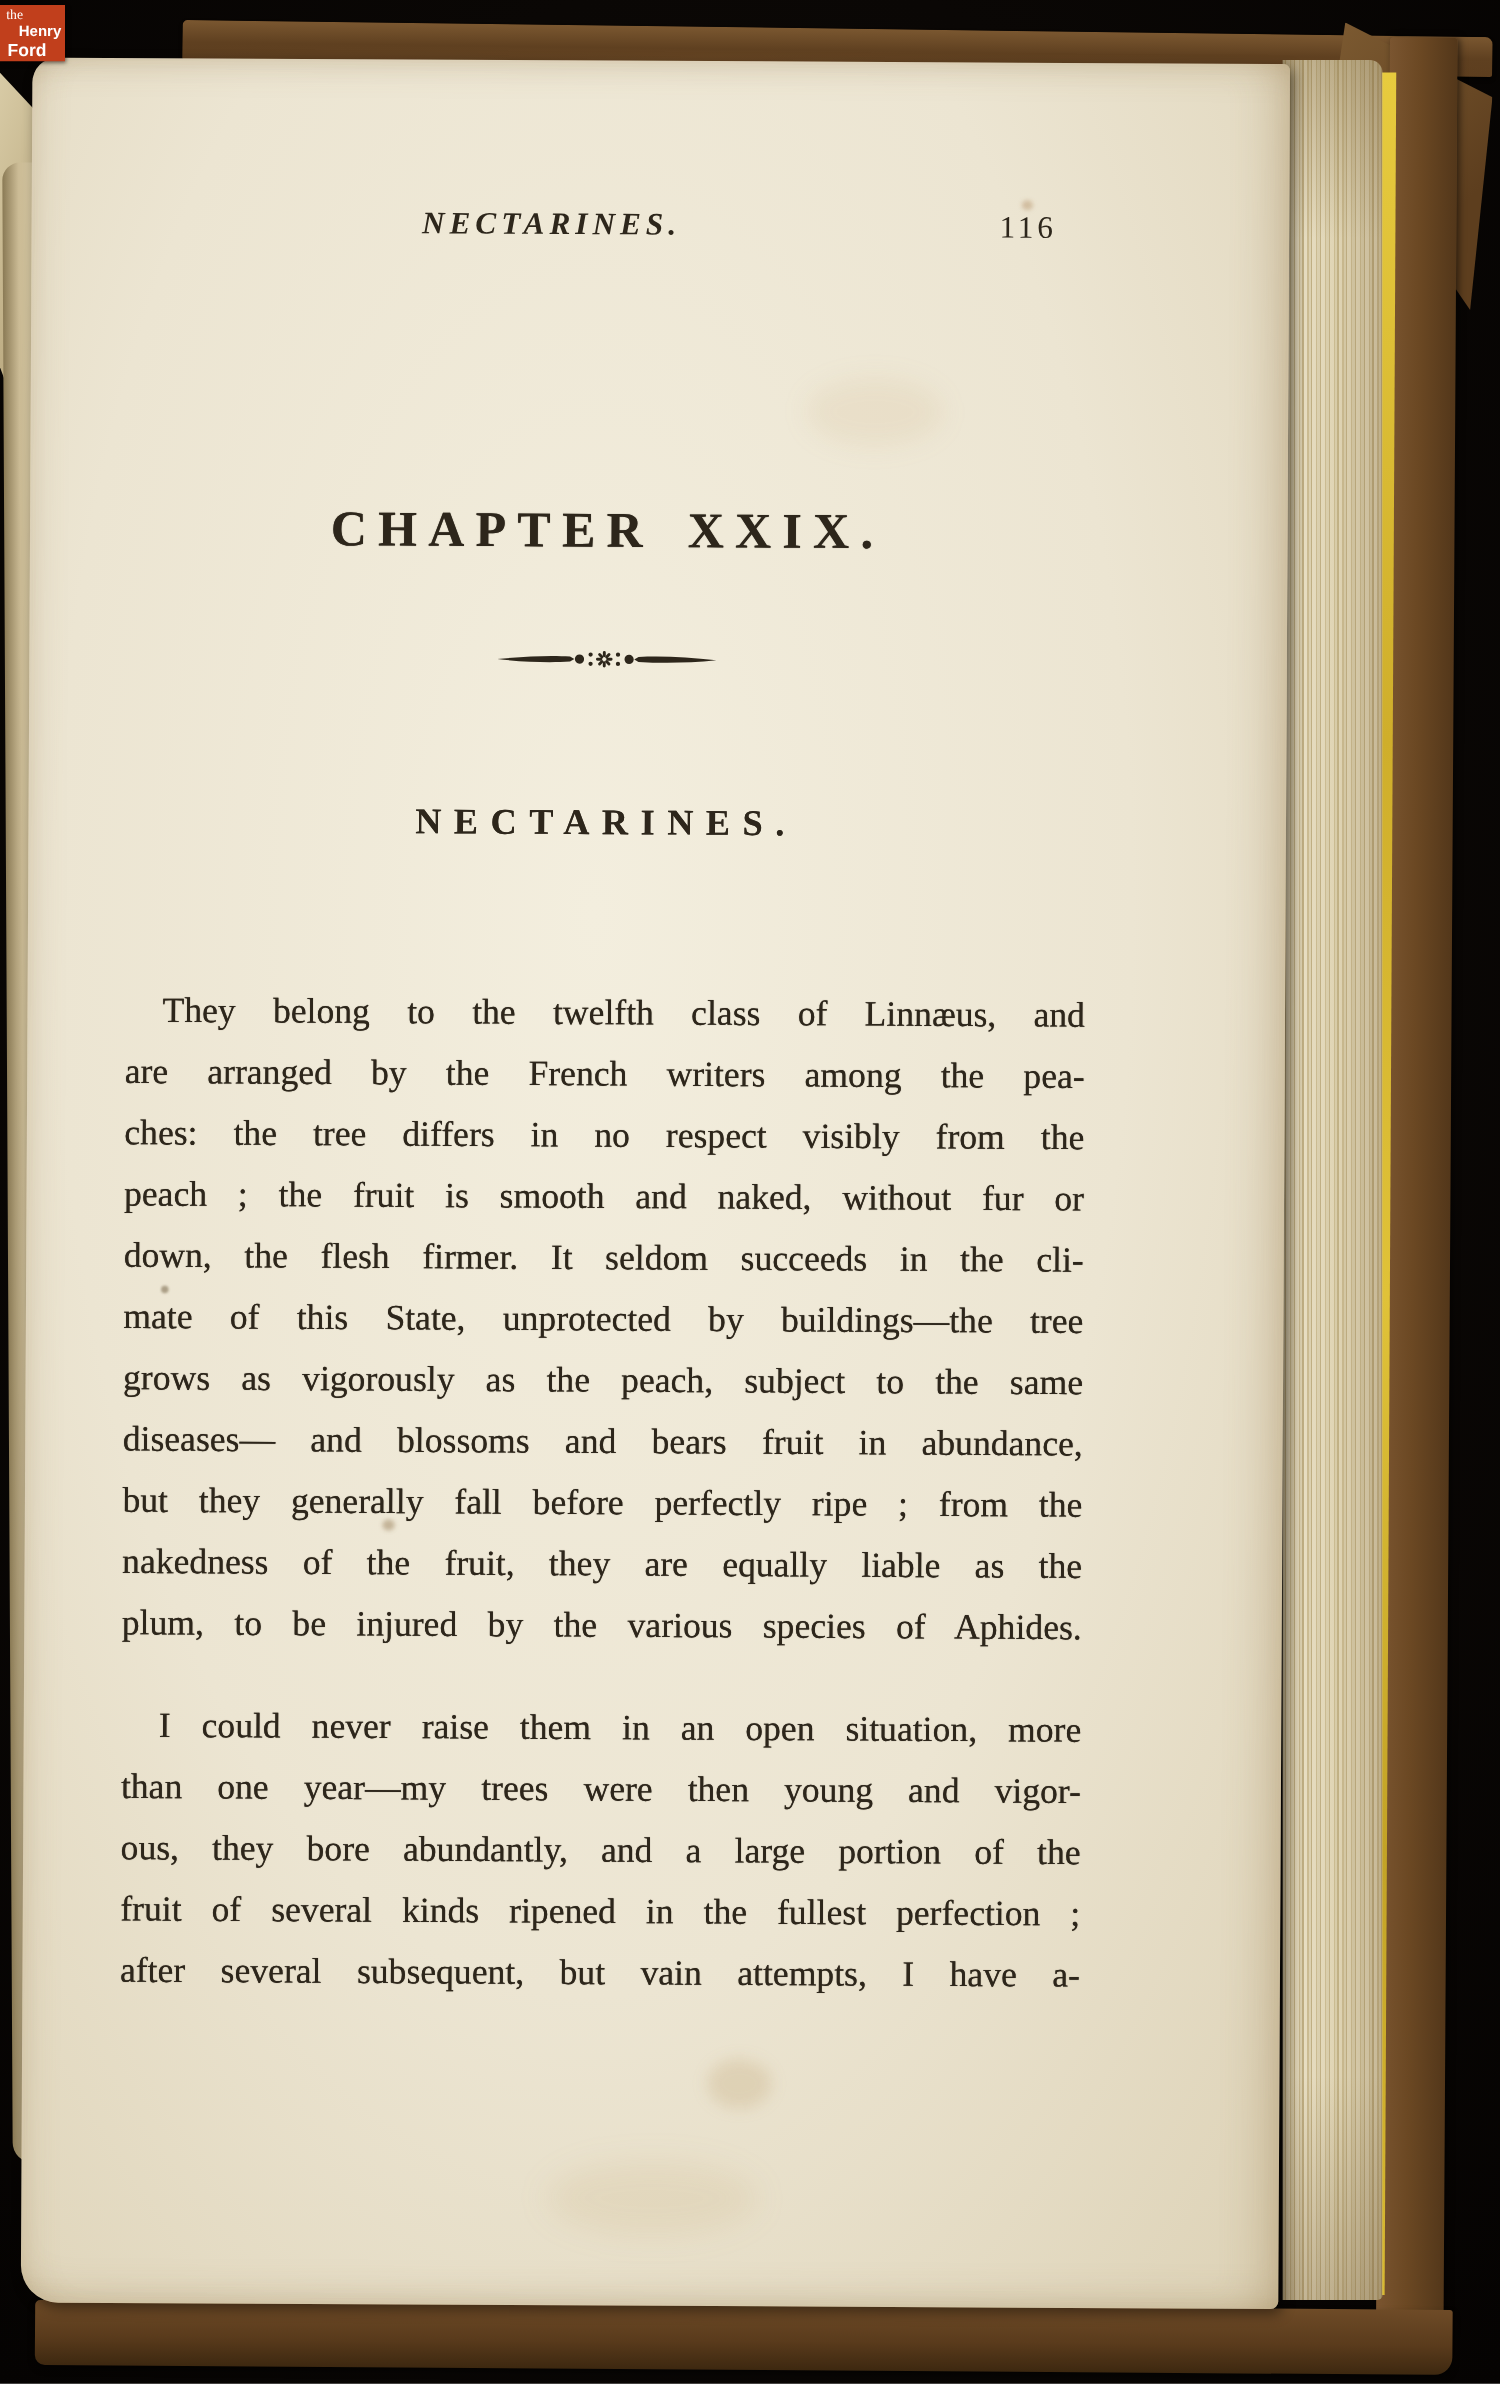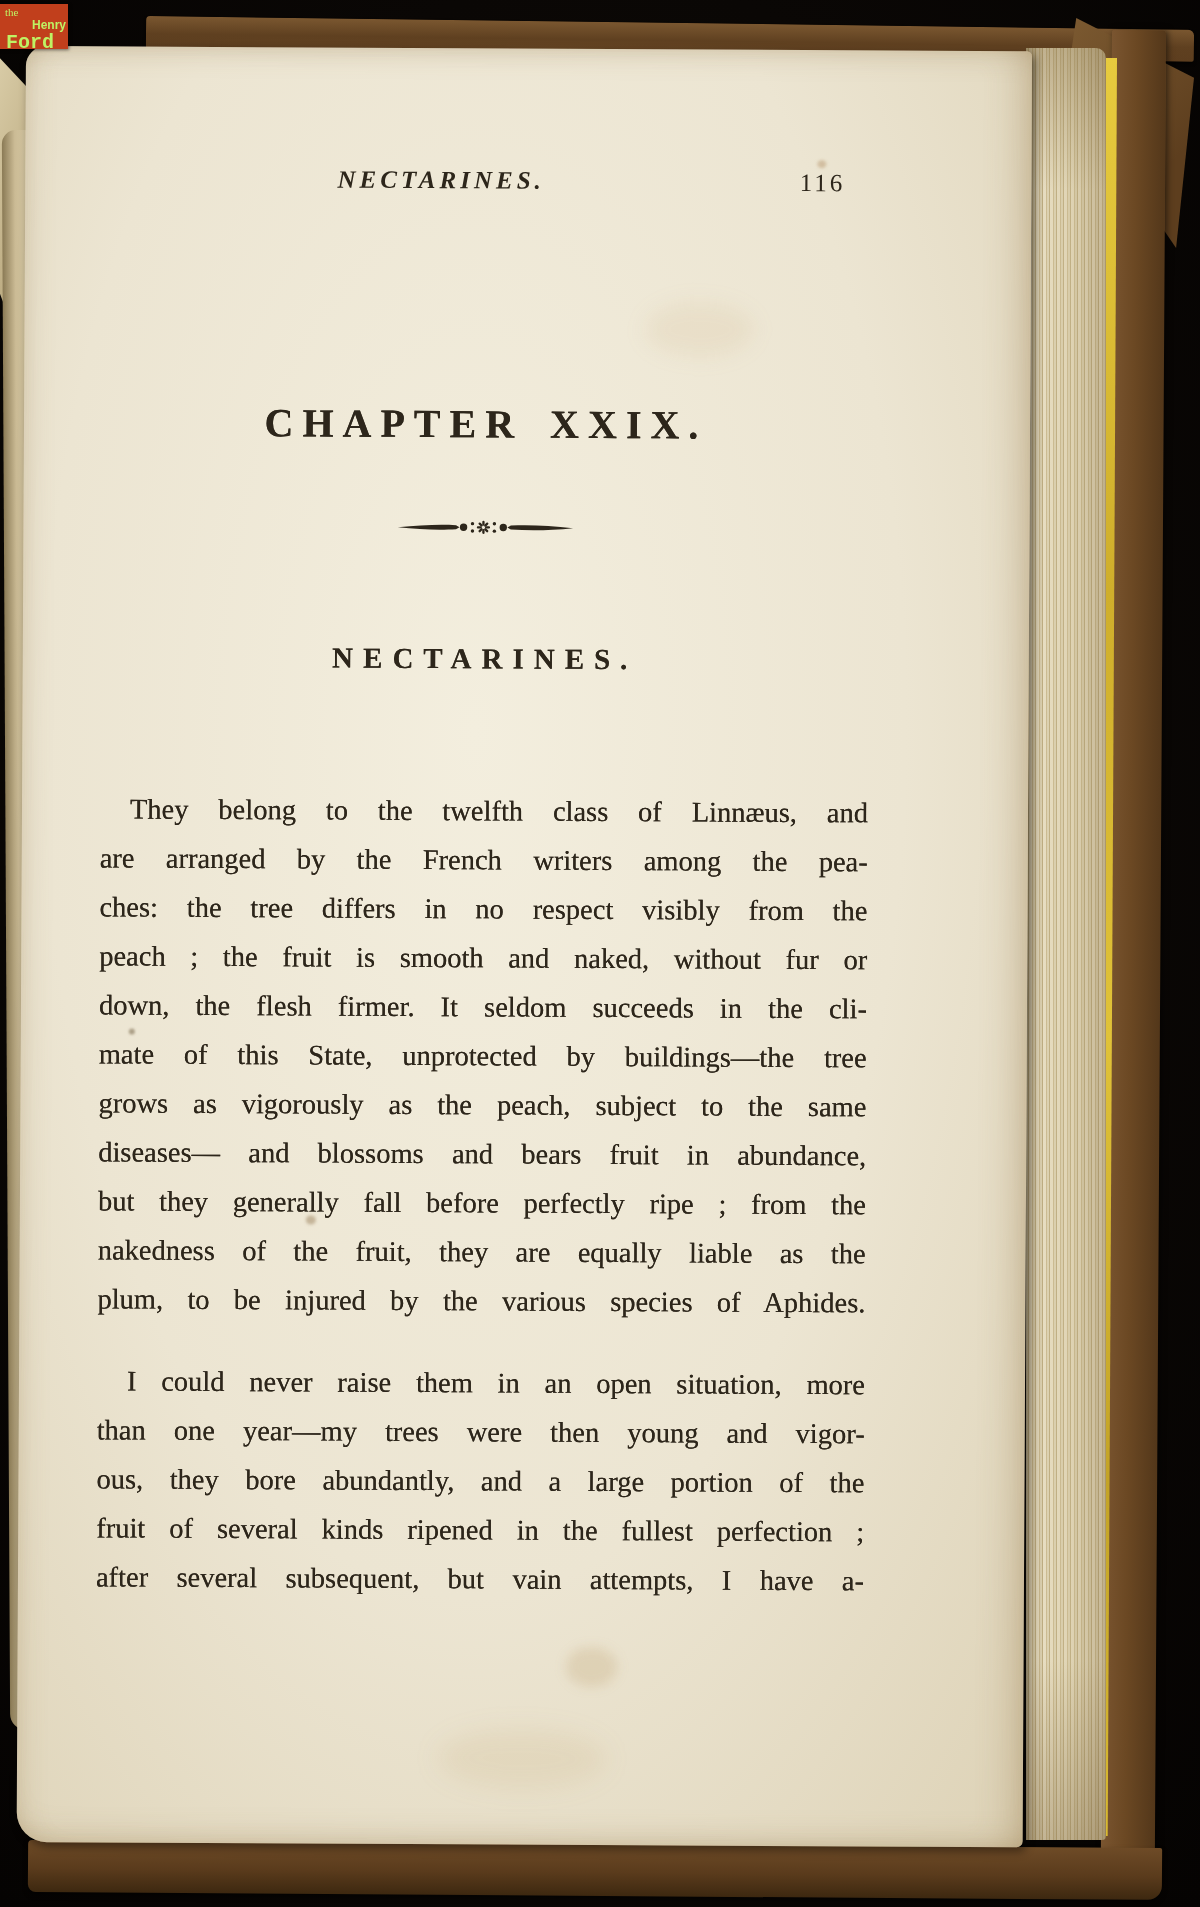--- a/index.html
+++ b/index.html
@@ -79,26 +79,26 @@
   .section-title{position:absolute;top:594px;left:0;width:100%;text-align:center;
     font-size:29px;font-weight:bold;letter-spacing:10px;
     text-shadow:0 0 .5px rgba(45,38,27,.8);}
   .bodytext{position:absolute;top:738px;left:0;width:100%;
     font-size:28.5px;line-height:49px;
     text-shadow:0 0 .55px rgba(45,38,27,.9);}
   .para{margin:0 0 33px 0;}
   .line{width:100%;text-align:justify;text-align-last:justify;white-space:nowrap;}
   .line.indent{text-indent:30px;}
   
-  .thf-logo{left:0;top:4px;width:68px;height:45px;background:var(--logo);
-    color:#bef264;padding:3px 2px 2px 4px;line-height:1;z-index:10;
+  .thf-logo{left:0;top:4px;width:52px;height:45px;background:var(--logo);
+    color:#ffffff;padding:3px 2px 2px 4px;line-height:1;z-index:10;
     box-shadow:1px 1px 3px rgba(0,0,0,.5);}
   .thf-the{font-family:"Liberation Serif",serif;font-size:11px;display:block;margin:0 0 0 1px;}
-  .thf-henry{font-family:"Liberation Sans",sans-serif;font-weight:bold;font-size:12px;display:block;margin:1px 0 0 28px;}
-  .thf-ford{font-family:Liberation Mono, monospace;font-weight:bold;font-size:20px;display:block;margin:2px 0 0 2px;}
+  .thf-henry{font-family:"Liberation Sans",sans-serif;font-weight:bold;font-size:12px;display:block;margin:1px 0 0 11px;}
+  .thf-ford{font-family:Liberation Sans, sans-serif;font-weight:bold;font-size:14px;display:block;margin:2px 0 0 2px;}
 </style>
 </head>
 <body>
 
 <div class="abs cover-top"></div>
 <div class="abs cover-corner"></div>
 <div class="abs cover-right"></div>
 <div class="abs cover-bottom"></div>
 <div class="abs yellow-strip"></div>
 <div class="abs fore-edge"></div>

